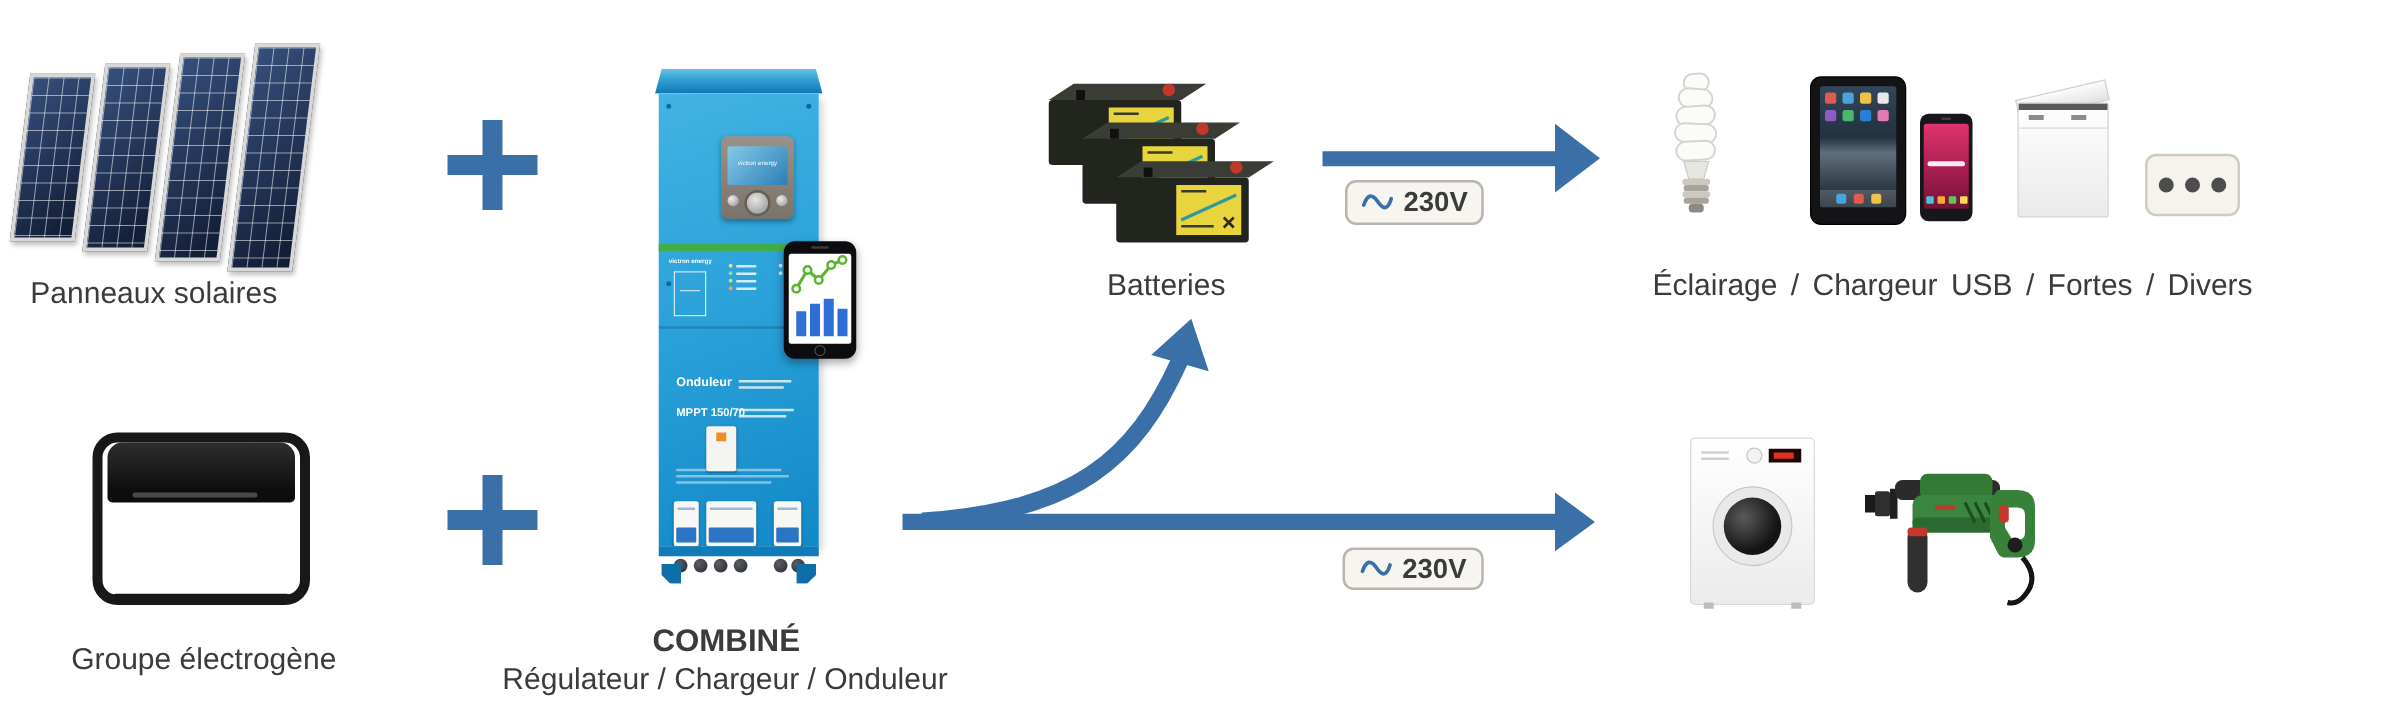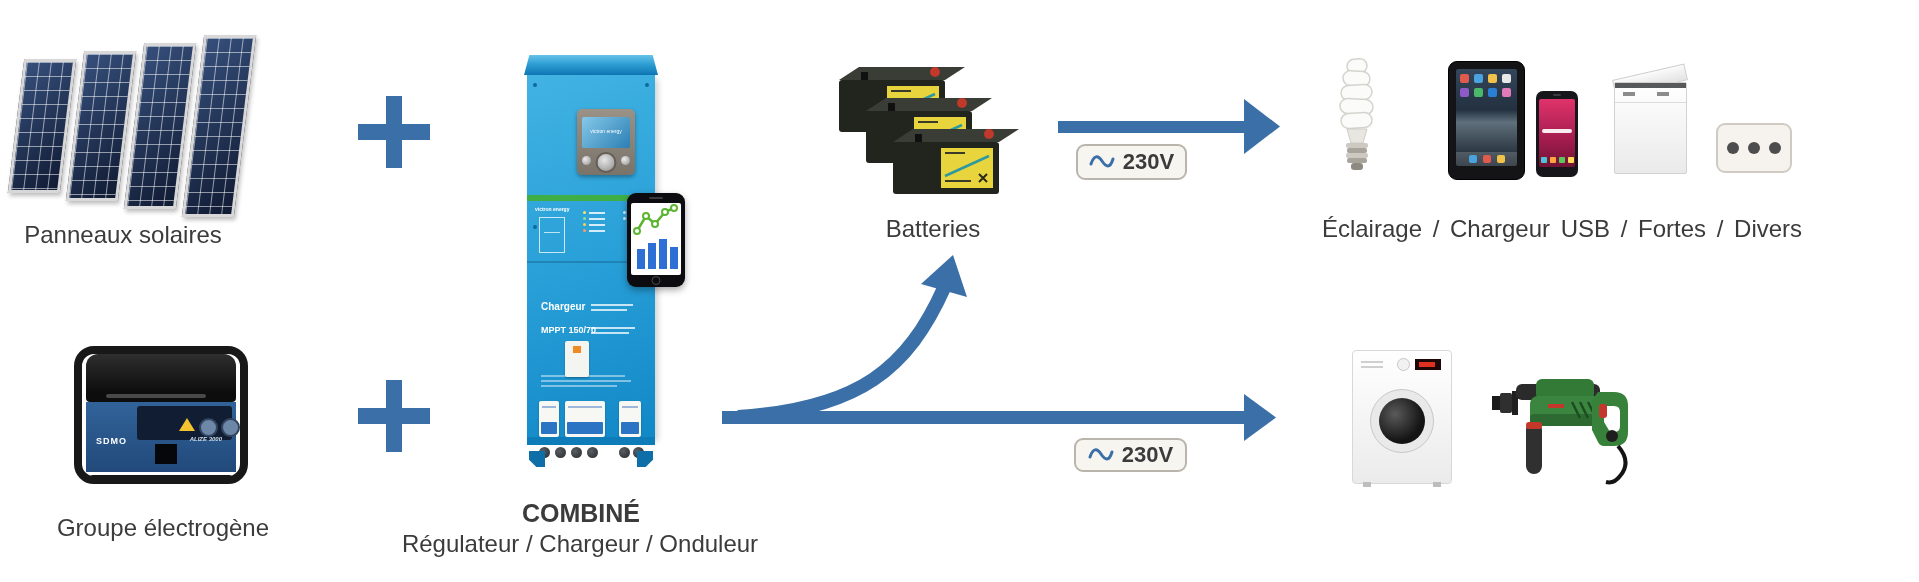--- a/index.html
+++ b/index.html
@@ -168,30 +168,20 @@
     <div class="panel p2"></div>
     <div class="panel p3"></div>
     <div class="panel p4"></div>
   </div>
   <div class="label" style="left:123px;top:221px;">Panneaux solaires</div>
 
   <div class="abs generator">
     <div class="gen-canopy">
         <div class="gen-glint"></div>
       </div>
-    <div class="gen-body">
-      <div class="gen-recess">
-        <div class="gen-tri"></div>
-        <div class="gen-outlet" style="left:62px;"></div>
-        <div class="gen-outlet" style="left:84px;"></div>
-      </div>
-      <div class="gen-brand">SDMO</div>
-      <div class="gen-model">ALIZE 3000</div>
-      <div class="gen-port"></div>
-    </div>
     <div class="gen-base"></div>
     <div class="gen-frame"></div>
   </div>
   <div class="label" style="left:163px;top:514px;">Groupe électrogène</div>
 
   <div class="abs device">
     <div class="dev-cap"></div>
     <div class="dev-body">
       <div class="screw" style="left:6px;top:8px;"></div>
         <div class="screw" style="right:6px;top:8px;"></div>
@@ -229,21 +219,21 @@
         </div>
       <div class="led-row" style="left:96px;top:136px;width:28px;">
           <b style="background:#cfe8ff"></b>
           <i></i>
         </div>
       <div class="led-row" style="left:96px;top:142px;width:28px;">
           <b style="background:#cfe8ff"></b>
           <i></i>
         </div>
       <div class="dev-divider"></div>
-      <div class="dev-model">Chargeur</div>
+      <div class="dev-model">Onduleur</div>
       <div class="dev-mppt">MPPT 150/70</div>
       <div class="tline" style="left:64px;top:229px;width:42px;"></div>
       <div class="tline" style="left:64px;top:234px;width:36px;"></div>
       <div class="tline" style="left:64px;top:252px;width:44px;"></div>
       <div class="tline" style="left:64px;top:257px;width:38px;"></div>
       <div class="tline" style="left:14px;top:300px;width:84px;opacity:.6;"></div>
       <div class="tline" style="left:14px;top:305px;width:90px;opacity:.6;"></div>
       <div class="tline" style="left:14px;top:310px;width:76px;opacity:.6;"></div>
       <div class="breaker-small">
           <b></b>

